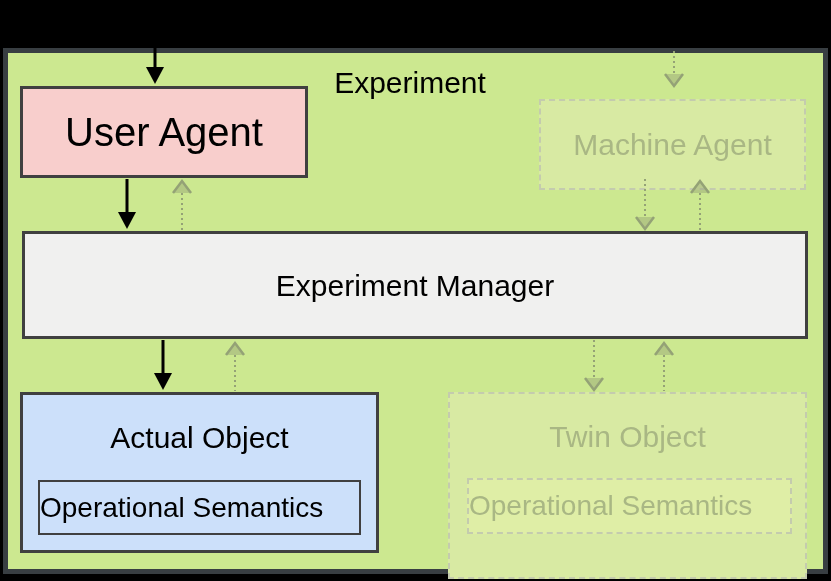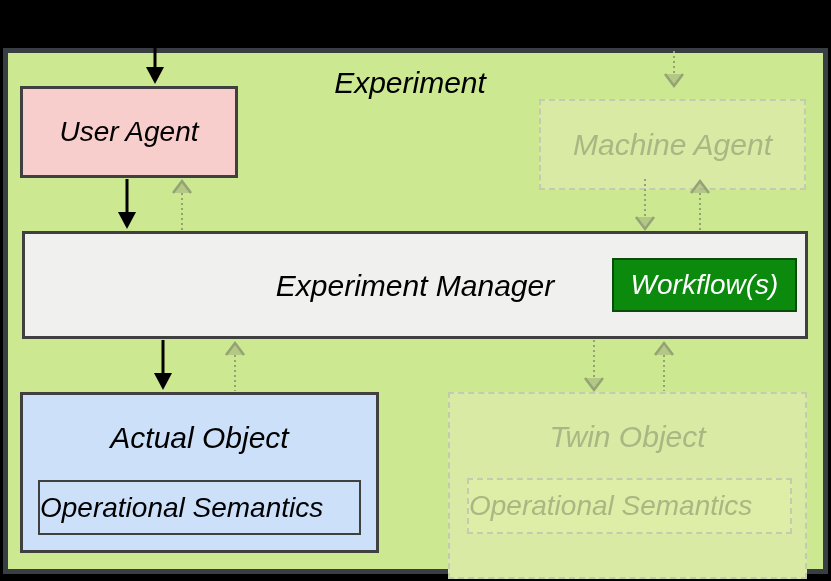--- a/index.html
+++ b/index.html
@@ -1,42 +1,41 @@
 <!DOCTYPE html>
 <html style="--canvas-background: #000000; --frame-fill: #cce890; --frame-border: #383e42; --box-border: #404040; --text-color: #000000; --user-agent-fill: #f8cecc; --actual-object-fill: #cce0fa; --manager-fill: #f0f0ef; --workflow-fill: #0b8a0e; --workflow-border: #0a4d0b; --workflow-text: #ffffff; --faded-fill: #d8eaa3; --faded-inner-fill: #dfeea6; --faded-text: #a9b784; --faded-border: #c4cbae; --solid-arrow: #000000; --dashed-arrow: #94a276;"><head>
 <meta charset="utf-8">
 <style>
   html,body { margin:0; padding:0; }
   .canvas {
     position:relative; width:831px; height:581px;
     background:var(--canvas-background,#000);
     font-family:"Liberation Sans", sans-serif;
     overflow:hidden;
-    font-style:italic;
   }
   .frame {
     position:absolute; left:3px; top:48px; width:825px; height:526px;
     background:var(--frame-fill,#cce890);
     border:5px solid var(--frame-border,#383e42);
     box-sizing:border-box;
   }
   .node {
     position:absolute; box-sizing:border-box;
     display:flex; align-items:center; justify-content:center;
     text-align:center; color:var(--text-color,#000);
   }
   .frame-label {
     position:absolute; left:300px; top:66px; width:220px;
     font-size:30px; text-align:center; color:var(--text-color,#000);
   }
   .user-agent {
-    left:20px; top:86px; width:218px; height:92px;
+    left:20px; top:86px; width:288px; height:92px;
     background:var(--user-agent-fill,#f8cecc);
     border:3px solid var(--box-border,#404040);
-    font-size:28px;
+    font-size:40px;
   }
   .machine-agent {
     left:539px; top:87px; width:267px; height:91px;
     background:var(--faded-fill,#d8eaa3);
     border:2px dashed var(--faded-border,#c4cbae);
     color:var(--faded-text,#a9b784);
     font-size:30px;
     margin-top:12px;
   }
   .manager {
@@ -107,23 +106,20 @@
   </div>
 
   <div class="node machine-agent">
     <span>Machine Agent</span>
   </div>
 
   <div class="node manager">
     <span>Experiment Manager</span>
   </div>
 
-  <div class="node workflow">
-    <span>Workflow(s)</span>
-  </div>
 
   <div class="object-box actual-object">
     <div class="object-label">Actual Object</div>
     <div class="os-box">
       <span>Operational Semantics</span>
     </div>
   </div>
 
   <div class="object-box twin-object">
     <div class="object-label">Twin Object</div>

